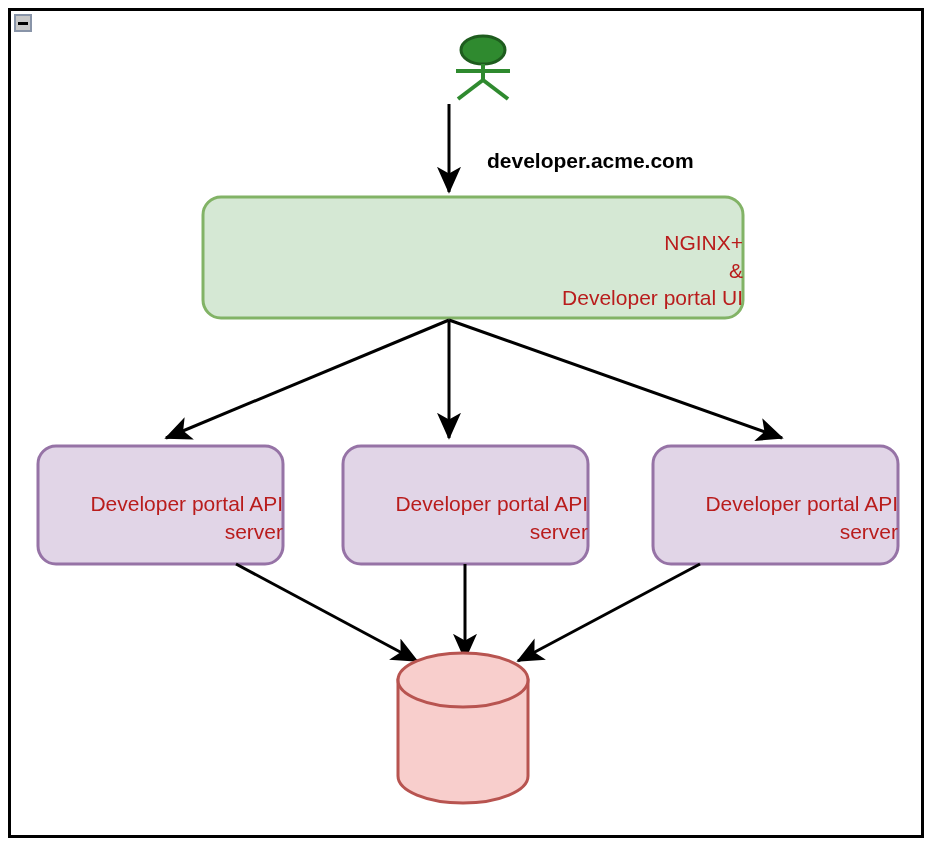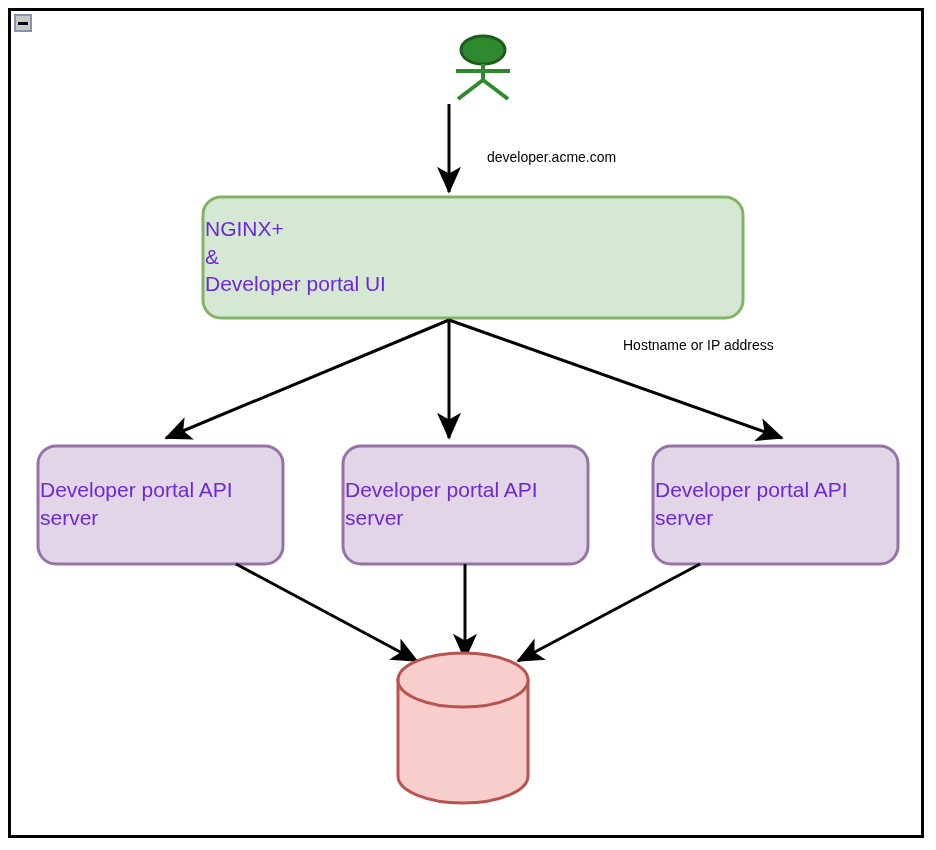--- a/index.html
+++ b/index.html
@@ -52,34 +52,36 @@
     left: 0;
     top: 0;
     width: 936px;
     height: 850px;
     pointer-events: none;
   }
   svg#vector-layer * { pointer-events: auto; }
 
   .node-label {
     position: absolute;
-    text-align: left;
-    color: #6d28d9;
+    text-align: right;
+    color: #b91c1c;
     font-family: "Liberation Sans", sans-serif;
     line-height: 1.32;
     white-space: pre-line;
     pointer-events: none;
+    margin-top: 14px;
   }
   .edge-label {
     position: absolute;
     color: #000000;
     font-family: "Liberation Sans", sans-serif;
-    font-size: 14px;
+    font-size: 21px;
     white-space: nowrap;
     pointer-events: none;
+    font-weight: bold;
   }
   
   #label-nginx {
     left: 205px; top: 215px; width: 538px;
     font-size: 21px;
   }
   #label-api-1 { left: 40px;  top: 476px; width: 243px; font-size: 21px; }
   #label-api-2 { left: 345px; top: 476px; width: 243px; font-size: 21px; }
   #label-api-3 { left: 655px; top: 476px; width: 243px; font-size: 21px; }
   #label-db    { left: 398px; top: 745px; width: 130px; font-size: 21px; }
@@ -130,21 +132,20 @@
     <line x1="700" y1="564" x2="518" y2="661" stroke="#000000" stroke-width="3" marker-end="url(#arrow)"></line>
 
     <g>
       <path d="M398,680 L398,776 A65,27 0 0 0 528,776 L528,680 Z" fill="#f8cecc" stroke="#b85450" stroke-width="3"></path>
       <ellipse cx="463" cy="680" rx="65" ry="27" fill="#f8cecc" stroke="#b85450" stroke-width="3"></ellipse>
     </g>
   </svg>
 
   <div class="edge-label" id="label-domain">developer.acme.com</div>
 
-  <div class="edge-label" id="label-hostname">Hostname or IP address</div>
 
   <div class="node-label" id="label-nginx">NGINX+
 &amp;
 Developer portal UI</div>
 
   <div class="node-label" id="label-api-1">Developer portal API
 server</div>
 
   <div class="node-label" id="label-api-2">Developer portal API
 server</div>

